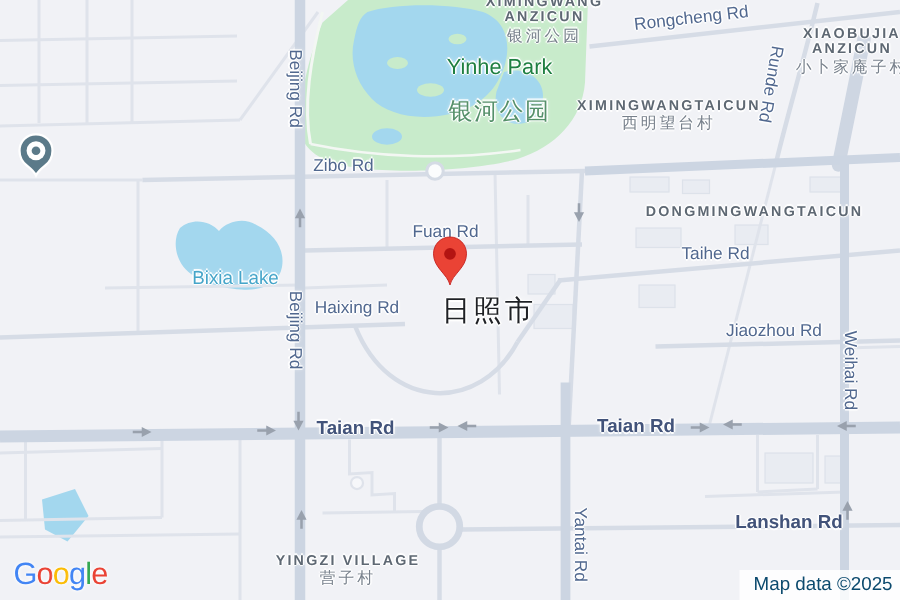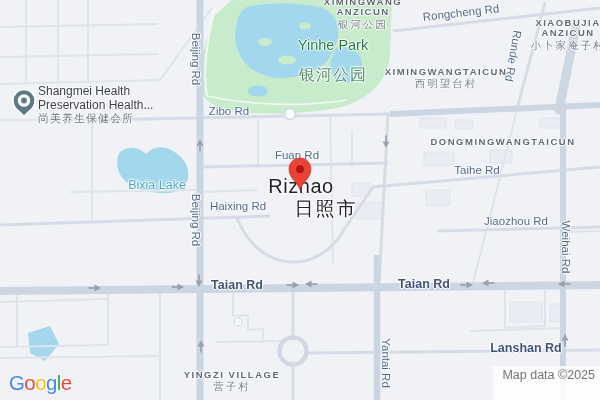--- a/index.html
+++ b/index.html
@@ -25,21 +25,21 @@
   .village{font-size:9.5px;font-weight:700;letter-spacing:1.5px;color:#5e6873;text-align:center;}
   .village .zh{font-size:10.5px;font-weight:400;letter-spacing:2px;color:#78818c;margin-top:1px;}
   .city{font-size:20px;color:#1f2125;letter-spacing:.5px;text-align:center;
         text-shadow:0 1px 0 #fff,0 -1px 0 #fff,1px 0 0 #fff,-1px 0 0 #fff,0 0 4px #fff;}
   .city-zh{font-size:19px;letter-spacing:2px;margin-left:25px;}
   .poi-lbl{position:absolute;font-size:12px;color:#3a3e44;line-height:13.5px;
         text-shadow:0 1px 0 rgba(255,255,255,.9),0 -1px 0 rgba(255,255,255,.9),
                     1px 0 0 rgba(255,255,255,.9),-1px 0 0 rgba(255,255,255,.9);}
   .poi-lbl .zh{font-size:11px;color:#6d747c;letter-spacing:1px;}
   .attrib{position:absolute;right:0;bottom:0;background:rgba(255,255,255,.82);
-        color:#737373;font-size:12.5px;padding:2px 5px 18px 9px;}
+        color:#0c4a6e;font-size:12.5px;padding:2px 5px 4px 9px;}
   .google{position:absolute;left:9px;bottom:5px;font-size:20.5px;font-weight:400;
         letter-spacing:-.6px;text-shadow:0 0 2px #fff,0 0 3px #fff;}
   .gl0,.gl3{color:#4285F4}.gl1,.gl5{color:#EA4335}.gl2{color:#FBBC05}.gl4{color:#34A853}
 </style>
 </head>
 <body>
 
 <div class="map">
 
   <svg class="layer" width="600" height="400" viewBox="0 0 600 400">
@@ -203,28 +203,22 @@
 
   <div class="lbl village" style="left:503px;top:142px">
     <div>DONGMINGWANGTAICUN</div>
   </div>
 
   <div class="lbl village" style="left:232px;top:381px">
     <div>YINGZI VILLAGE</div>
     <div class="zh">营子村</div>
   </div>
 
-  <div class="lbl city" style="left:301px;top:186px">Rizhao</div>
   <div class="lbl city city-zh" style="left:301px;top:209px">日照市</div>
 
-  <div class="poi-lbl" style="left:38px;top:85px">
-    <div>Shangmei Health</div>
-    <div>Preservation Health...</div>
-    <div class="zh">尚美养生保健会所</div>
-  </div>
 
   <svg class="layer" width="600" height="400" viewBox="0 0 600 400" style="pointer-events:none">
     <g transform="translate(24,117)">
       <path d="M0,0 C -1.5,-3 -3.5,-4.5 -6,-6.5 C -9.2,-9 -11,-12.4 -11,-16.5 C -11,-22.8 -6.1,-27.5 0,-27.5
                C 6.1,-27.5 11,-22.8 11,-16.5 C 11,-12.4 9.2,-9 6,-6.5 C 3.5,-4.5 1.5,-3 0,0 Z" fill="#5b7a89" stroke="#ffffff" stroke-width="1.5"></path>
       <circle cx="0" cy="-16.5" r="6.3" fill="#ffffff"></circle>
       <circle cx="0" cy="-16.5" r="2.9" fill="#5b7a89"></circle>
     </g>
     <g transform="translate(300,190)">
       <path d="M0,0 C -1.8,-7.5 -11,-11.5 -11,-20.8 C -11,-27.1 -6.1,-32 0,-32

